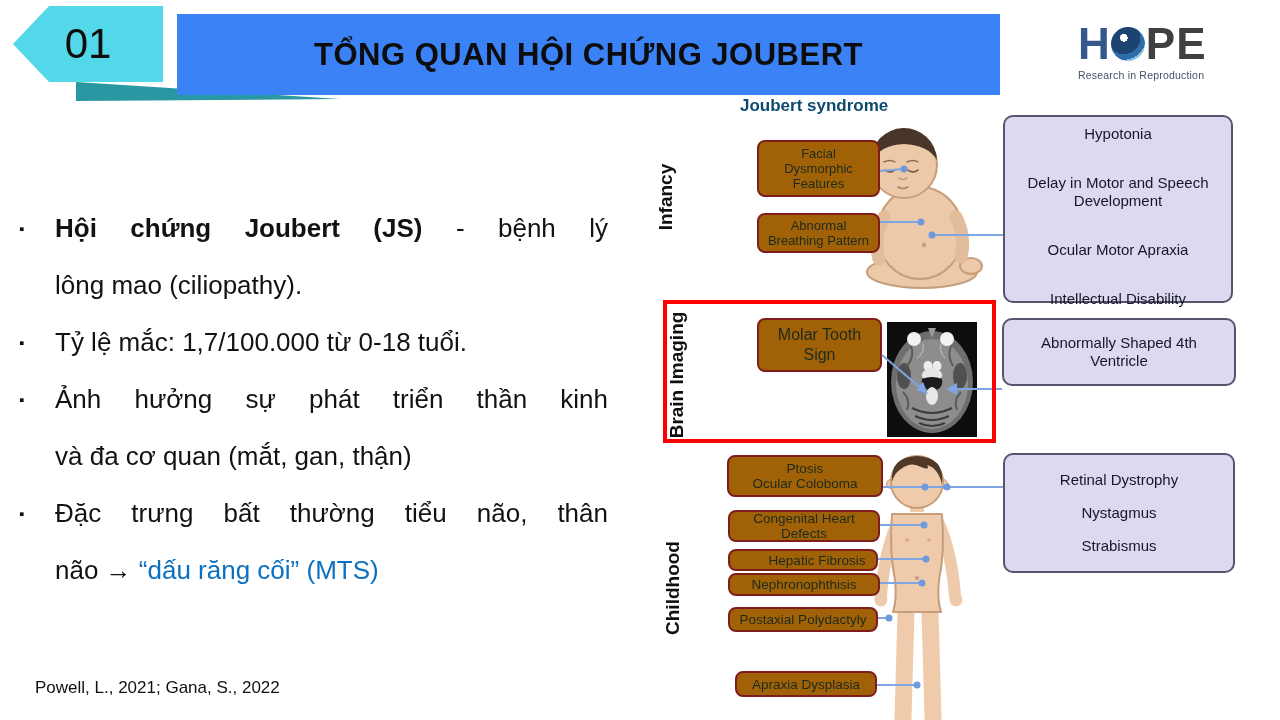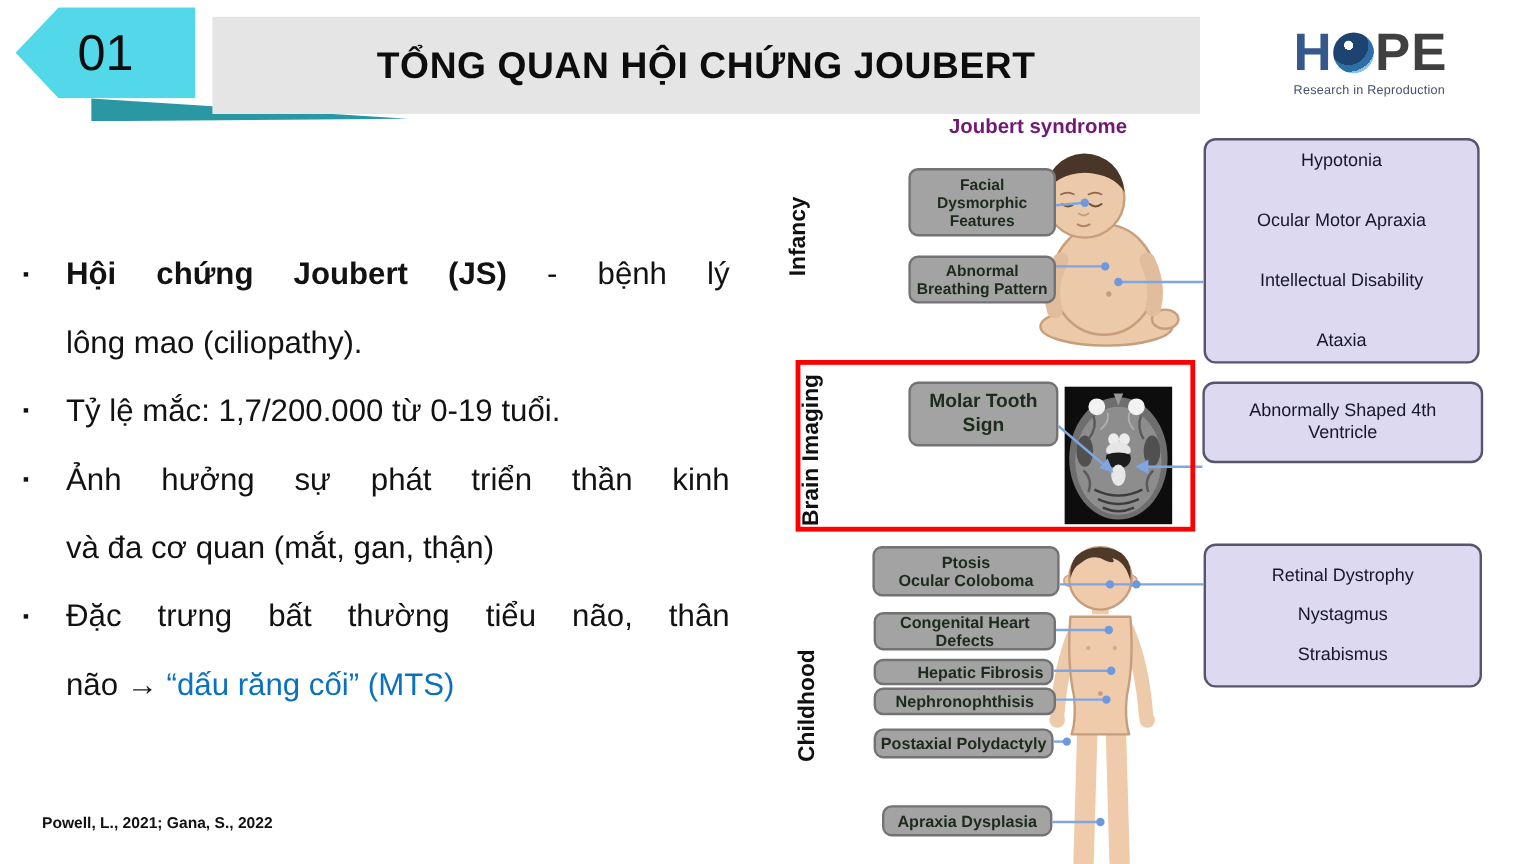--- a/index.html
+++ b/index.html
@@ -7,21 +7,21 @@
     width:1280px; height:720px; position:relative; overflow:hidden;
     background:#ffffff;
     font-family:"Liberation Sans","DejaVu Sans",sans-serif;
     color:#111;
   }
   .abs { position:absolute; }
 
   
   .titlebar {
     left:177px; top:14px; width:823px; height:81px;
-    background:#e5e5e5; z-index:3;
+    background:#3b82f6; z-index:3;
     display:flex; align-items:center; justify-content:center;
   }
   .titlebar .ttl {
     font-size:31px; font-weight:bold; color:#0d0d0d; letter-spacing:.5px;
   }
   .ribbon-fold {
     left:76px; top:80px; width:264px; height:21px; z-index:2;
   }
   .badge {
     left:13px; top:6px; width:150px; height:76px; background:#53d8ea; z-index:4;
@@ -44,33 +44,33 @@
   .logo .tag { font-size:10.5px; color:#44506b; margin-top:3px; letter-spacing:.2px; }
 
   
   .bullets { left:55px; top:200px; width:553px; z-index:2; }
   .tline { position:relative; line-height:57px; font-size:26px; color:#121212; white-space:nowrap; }
   .tline.fill { white-space:normal; text-align:justify; text-align-last:justify; }
   .bmark { position:absolute; left:-36px; top:0; font-size:15px; line-height:57px; color:#111; }
   .seg-bold { font-weight:bold; }
   .seg-blue { color:#0b70c0; }
 
-  .citation { left:35px; top:678px; font-size:13px; color:#111; z-index:2;font-weight:bold; }
+  .citation { left:35px; top:678px; font-size:17px; color:#111; z-index:2; }
 
   
   .diagram { left:640px; top:90px; width:640px; height:630px; z-index:1; }
-  .dg-title { left:100px; top:6px; width:250px; text-align:center;
-    font-size:17px; font-weight:bold; color:#701a75; z-index:4; }
+  .dg-title { left:100px; top:6px; width:250px; 
+    font-size:17px; font-weight:bold; color:#0c4a6e; z-index:4; }
   .stage { font-size:19px; font-weight:bold; color:#101010; text-align:center;
     transform:rotate(-90deg); z-index:4; height:22px; line-height:22px; }
 
   .gbox {
-    background:#a3a3a3; border:2px solid #737373; border-radius:8px; z-index:4;
+    background:#a16207; border:2px solid #7f1d1d; border-radius:8px; z-index:4;
     display:flex; flex-direction:column; align-items:center; justify-content:center;
-    box-sizing:border-box; text-align:center;font-weight:bold;
+    box-sizing:border-box; text-align:center;
   }
   .gbox .gline { font-size:13px; line-height:15px; color:#1c2b1c; }
   .gbox.molar .gline { font-size:16px; line-height:20px; }
   .gbox.small .gline { font-size:13.5px; line-height:15px; }
 
   .pbox {
     background:#dcd9f0; border:2px solid #55556e; border-radius:10px; z-index:4;
     display:flex; flex-direction:column; justify-content:space-around;
     box-sizing:border-box; padding:8px 10px; text-align:center;
   }
@@ -102,21 +102,21 @@
         <span class="glint"></span>
       </span>
     <span class="lpe">PE</span>
   </div>
   <div class="tag">Research in Reproduction</div>
 </div>
 
 <div class="abs bullets">
     <div class="tline fill"><span class="bmark">▪</span><span class="seg-bold">Hội chứng Joubert (JS)</span><span class="seg"> - bệnh lý</span></div>
     <div class="tline"><span class="seg">lông mao (ciliopathy).</span></div>
-    <div class="tline"><span class="bmark">▪</span><span class="seg">Tỷ lệ mắc: 1,7/200.000 từ 0-19 tuổi.</span></div>
+    <div class="tline"><span class="bmark">▪</span><span class="seg">Tỷ lệ mắc: 1,7/100.000 từ 0-18 tuổi.</span></div>
     <div class="tline fill"><span class="bmark">▪</span><span class="seg">Ảnh hưởng sự phát triển thần kinh</span></div>
     <div class="tline"><span class="seg">và đa cơ quan (mắt, gan, thận)</span></div>
     <div class="tline fill"><span class="bmark">▪</span><span class="seg">Đặc trưng bất thường tiểu não, thân</span></div>
     <div class="tline"><span class="seg">não → </span><span class="seg-blue">“dấu răng cối” (MTS)</span></div>
   </div>
 
 <div class="abs citation">Powell, L., 2021; Gana, S., 2022</div>
 
 <div class="abs diagram">
 
@@ -213,20 +213,21 @@
   </div>
   <div class="abs gbox small" style="left:88px; top:517px; width:150px; height:25px;">
     <div class="gline">Postaxial Polydactyly</div>
   </div>
   <div class="abs gbox small" style="left:95px; top:581px; width:142px; height:26px;">
     <div class="gline">Apraxia Dysplasia</div>
   </div>
 
   <div class="abs pbox" style="left:363px; top:25px; width:230px; height:188px;gap:31px;">
     <div class="pitem">Hypotonia</div>
+    <div class="pitem">Delay in Motor and Speech Development</div>
     <div class="pitem">Ocular Motor Apraxia</div>
     <div class="pitem">Intellectual Disability</div>
     <div class="pitem">Ataxia</div>
   </div>
   <div class="abs pbox" style="left:362px; top:228px; width:234px; height:68px; ">
     <div class="pitem">Abnormally Shaped 4th Ventricle</div>
   </div>
   <div class="abs pbox" style="left:363px; top:363px; width:232px; height:120px;">
     <div class="pitem">Retinal Dystrophy</div>
     <div class="pitem">Nystagmus</div>

